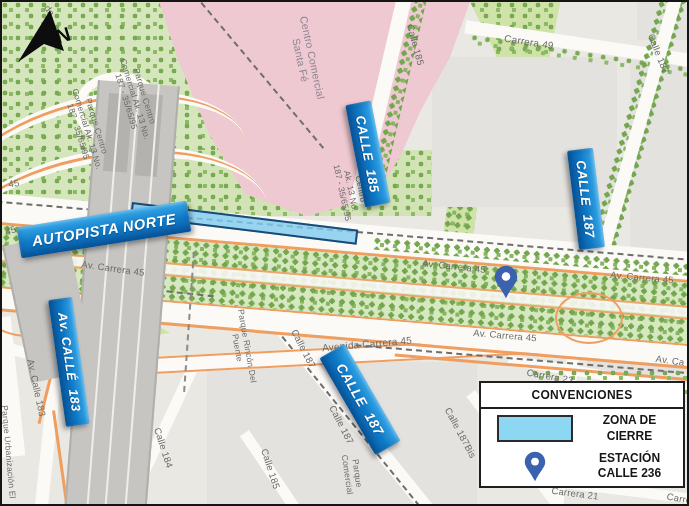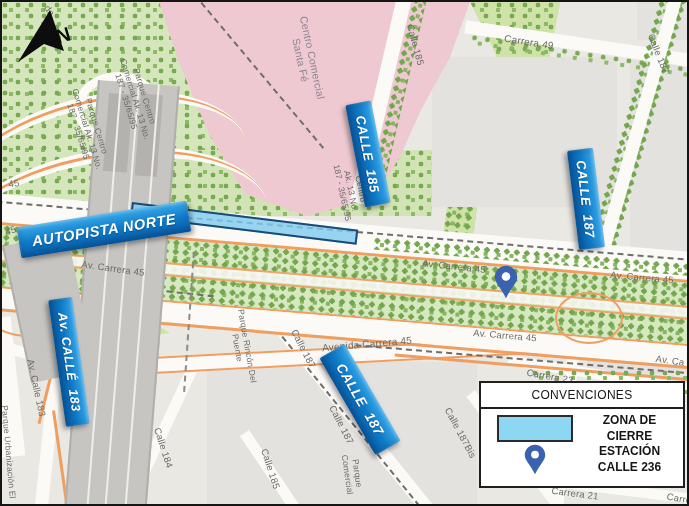--- a/index.html
+++ b/index.html
@@ -32,22 +32,22 @@
   #closure{position:absolute;left:130px;top:200px;width:224px;height:11px;z-index:8;
      background:rgba(126,202,238,.8);border:2px solid #1a4a75;transform:rotate(7deg);transform-origin:0 0;}
   #corridor{position:absolute;left:-25px;top:190px;width:760px;height:132px;z-index:5;
      transform:rotate(4.8deg);transform-origin:0 0;}
   #highway{position:absolute;left:96px;top:78px;width:78px;height:436px;z-index:7;
      background:#c6c5c2;transform:rotate(4.5deg);transform-origin:top left;
      border-left:2px solid #b0afac;border-right:2px solid #b0afac;}
   #legend{position:absolute;left:477px;top:379px;width:206px;height:107px;background:#fff;
      border:2px solid #1f1f1f;z-index:60;box-sizing:border-box;display:flex;flex-direction:column;}
   #legend .hd{height:24px;border-bottom:2px solid #1f1f1f;display:flex;align-items:center;justify-content:center;
-     font-size:12px;font-weight:normal;color:#161616;letter-spacing:.3px;}
-  #legend .items{flex:1;display:flex;flex-direction:column;justify-content:flex-start;padding:4px 6px;}
+     font-size:12px;font-weight:bold;color:#161616;letter-spacing:.3px;}
+  #legend .items{flex:1;display:flex;flex-direction:column;justify-content:space-between;padding:4px 6px;}
   .litem{display:flex;align-items:center;}
   .lsym{width:95px;display:flex;align-items:center;justify-content:center;}
   .llab{flex:1;text-align:center;font-size:12px;font-weight:bold;color:#161616;line-height:1.3;white-space:pre;}
   #swatch{width:72px;height:23px;background:#8ed7f2;border:2px solid #2b2b2b;}
   .npin{position:absolute;z-index:20;}
 </style>
 </head>
 <body>
 
 <div id="frame">

